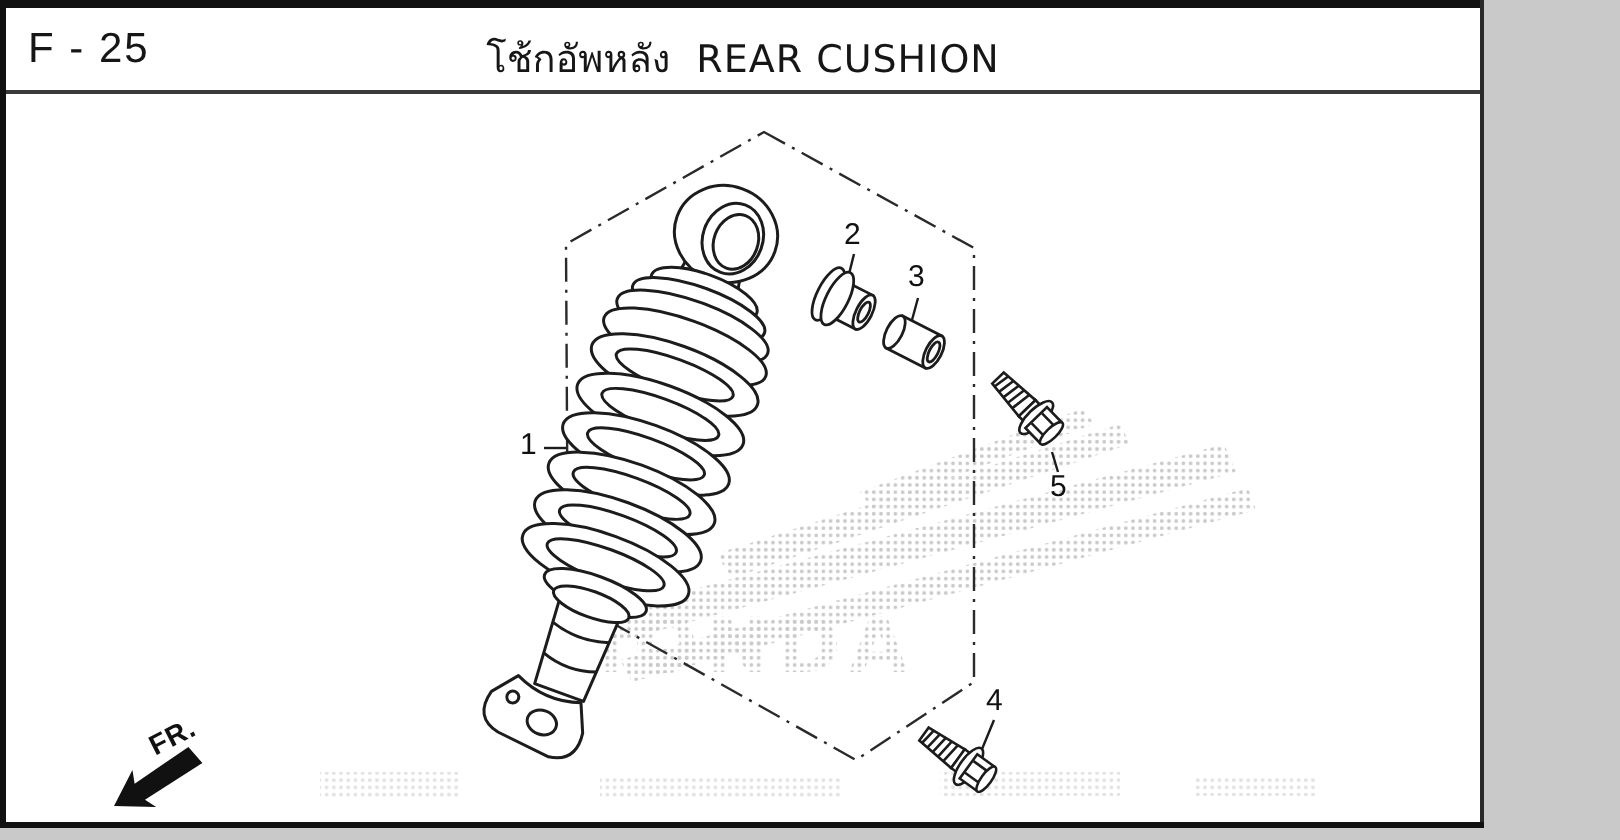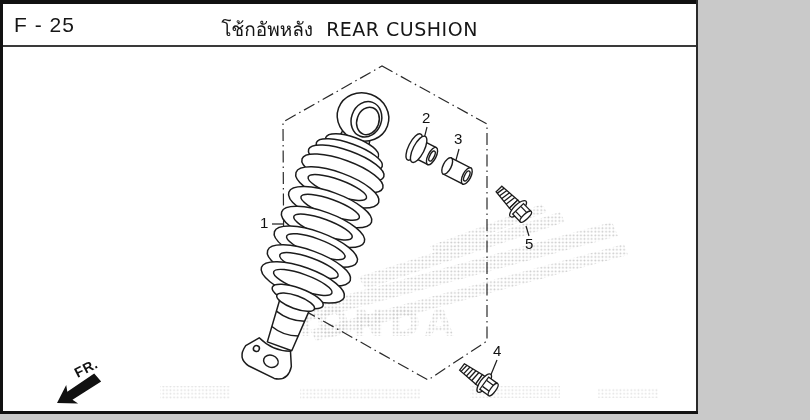--- a/index.html
+++ b/index.html
@@ -1,19 +1,19 @@
 <!DOCTYPE html>
 <html><head>
 <meta charset="utf-8">
 <style>
   html,body{margin:0;padding:0;}
   body{background:#c9c9c9;font-family:"Liberation Sans",sans-serif;}
   .page{
     position:relative;width:698px;height:420px;background:#ffffff;
-    overflow:hidden;color:#1a1a1a;
+    overflow:hidden;color:#1a1a1a;padding-left:44px;
   }
   .border-top{position:absolute;left:0;top:0;width:810px;height:4px;background:#111;}
   .border-left{position:absolute;left:0;top:0;width:3px;height:413px;background:#111;}
   .border-right{position:absolute;right:0;top:0;width:2px;height:413px;background:#2a2a2a;}
   .bottom-rule{position:absolute;left:0;top:411px;width:810px;height:3px;background:#111;}
   .bottom-strip{position:absolute;left:0;top:414px;width:810px;height:6px;background:#c9c9c9;}
   .header{
     position:absolute;left:3px;right:2px;top:4px;height:41px;
     border-bottom:2px solid #3a3a3a;
   }

